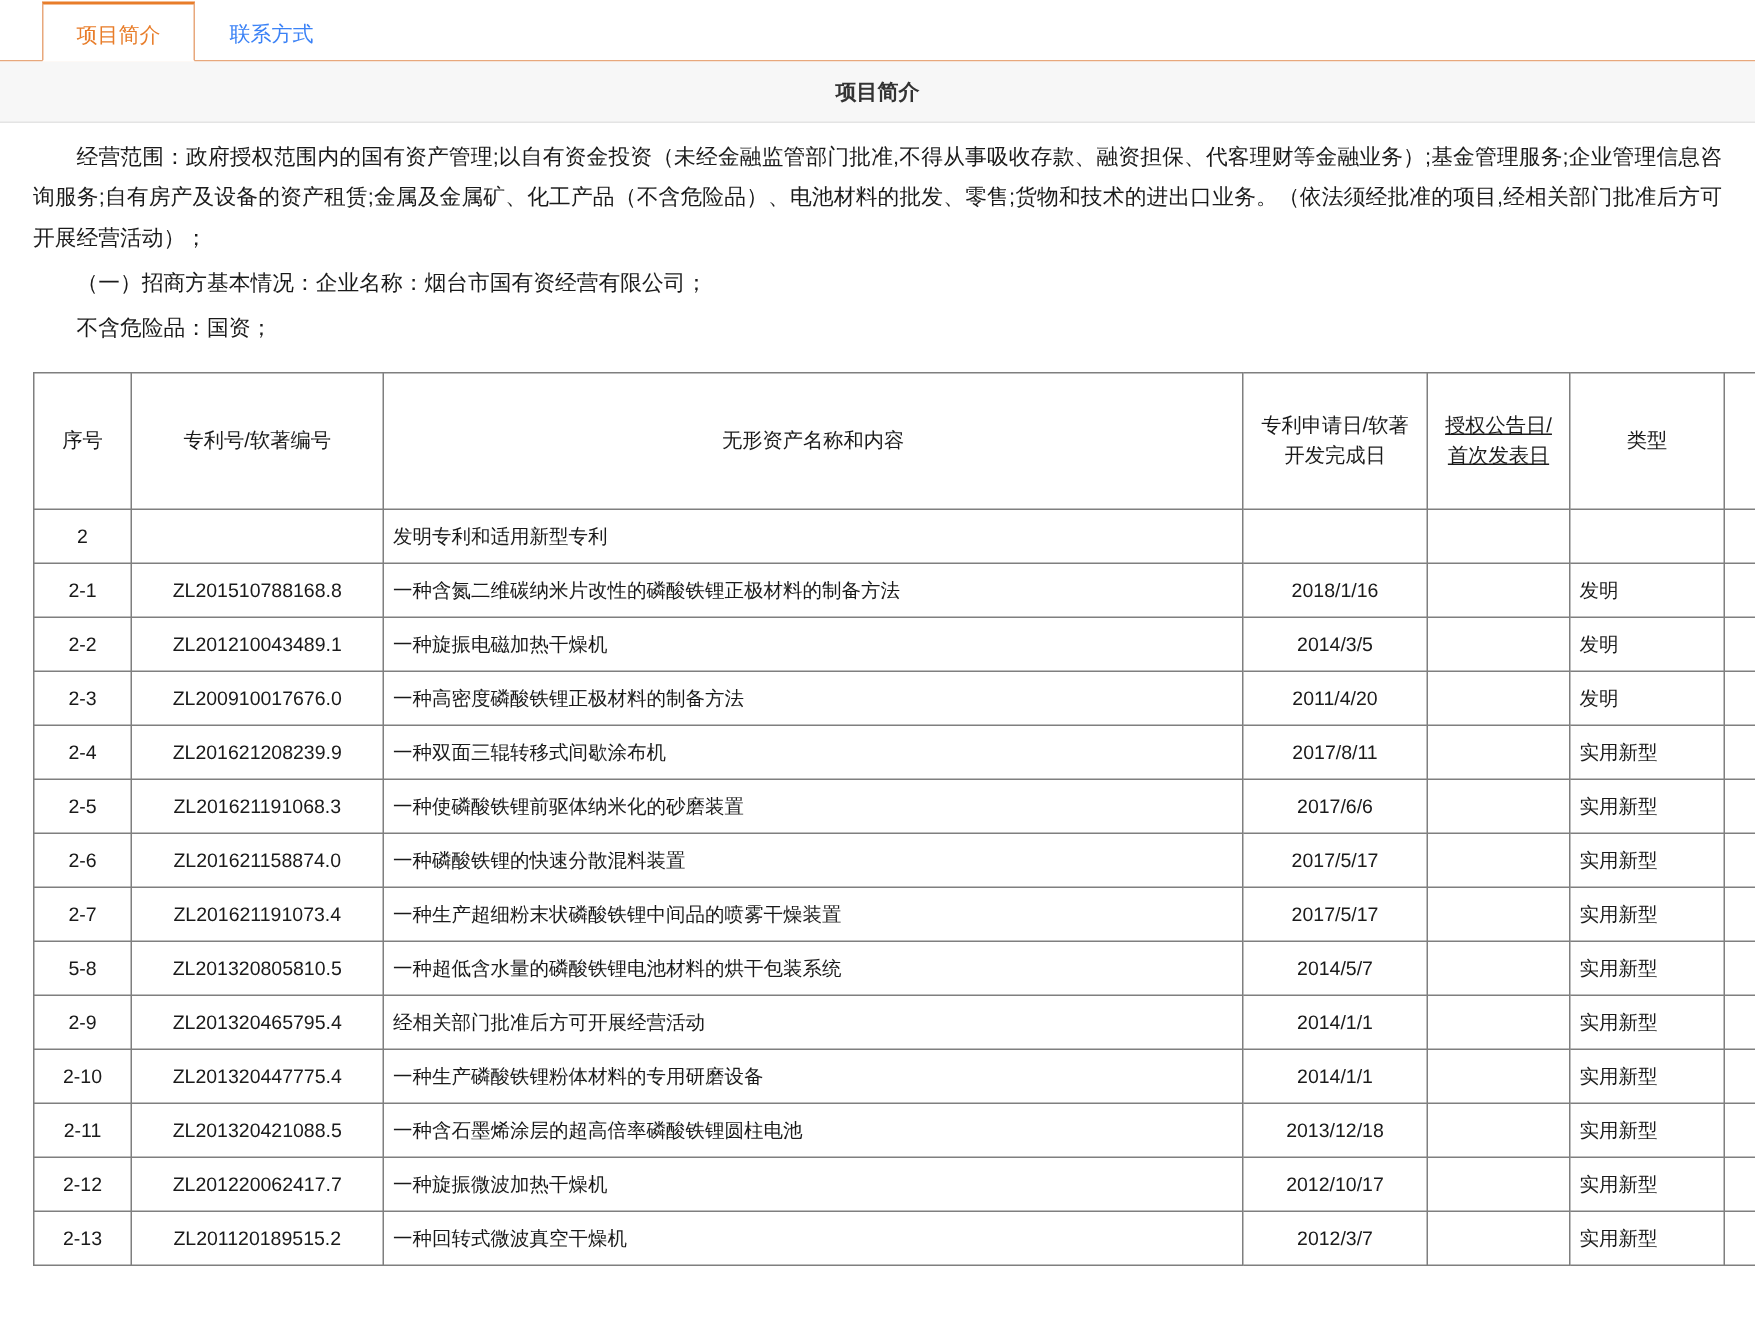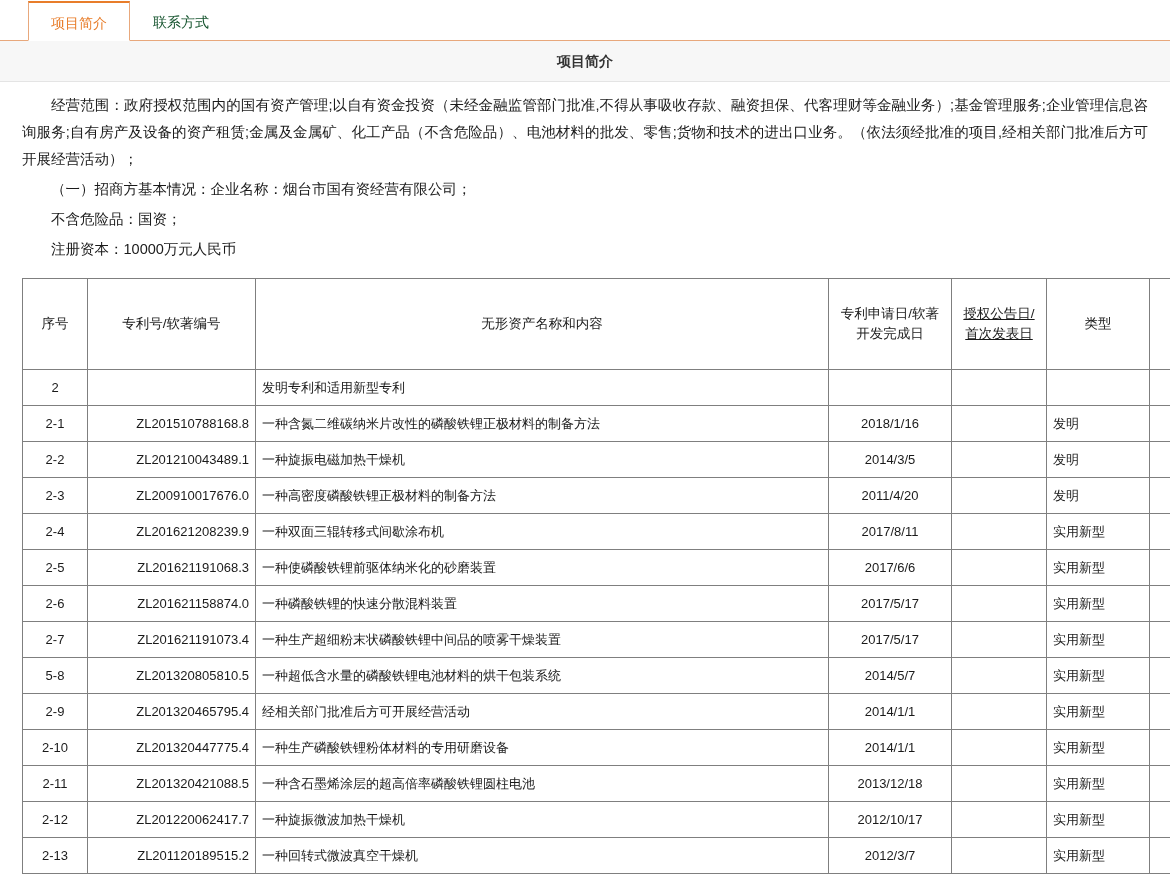--- a/index.html
+++ b/index.html
@@ -27,21 +27,21 @@
     align-items: flex-end;
     padding-left: 28px;
     box-sizing: border-box;
     background: #ffffff;
   }
   .tab {
     height: 40px;
     line-height: 40px;
     padding: 0 22px;
     font-size: 14px;
-    color: #14532d;
+    color: #3b82f6;
     cursor: pointer;
     box-sizing: border-box;
     border: 1px solid transparent;
     border-bottom: none;
     position: relative;
     top: 1px;
   }
   .tab.active {
     color: #e87d2a;
     border: 1px solid #e8a87c;
@@ -96,21 +96,21 @@
   table.patents thead th {
     height: 82px;
     font-weight: normal;
     text-align: center;
     font-size: 13.5px;
   }
   table.patents tbody td {
     height: 27px;
   }
   .c-no     { width: 52px;  text-align: center; }
-  .c-pno    { width: 155px; text-align: right; }
+  .c-pno    { width: 155px; text-align: center; }
   .c-name   { width: 560px; text-align: left; padding-left: 10px; }
   .c-date   { width: 110px; text-align: center; }
   .c-pub    { width: 82px;  text-align: center; text-decoration: underline; }
   .c-type   { width: 90px;  }
   .c-status { width: 85px;  text-align: center; }
 </style>
 </head>
 <body>
 
 <div class="page">
@@ -123,21 +123,20 @@
       <span>联系方式</span>
     </div>
   </div>
 
   <div class="section-head">项目简介</div>
 
   <div class="content">
     <p class="para indent2">经营范围：政府授权范围内的国有资产管理;以自有资金投资（未经金融监管部门批准,不得从事吸收存款、融资担保、代客理财等金融业务）;基金管理服务;企业管理信息咨询服务;自有房产及设备的资产租赁;金属及金属矿、化工产品（不含危险品）、电池材料的批发、零售;货物和技术的进出口业务。（依法须经批准的项目,经相关部门批准后方可开展经营活动）；</p>
     <p class="para indent2">（一）招商方基本情况：企业名称：烟台市国有资经营有限公司；</p>
     <p class="para indent2">不含危险品：国资；</p>
-    <p class="para indent2">注册资本：10000万元人民币</p>
   </div>
 
   <div class="tbl-wrap">
     <table class="patents">
       <thead>
         <tr>
           <th class="c-no">序号</th>
           <th class="c-pno">专利号/软著编号</th>
           <th class="c-name">无形资产名称和内容</th>
           <th class="c-date">专利申请日/软著开发完成日</th>

